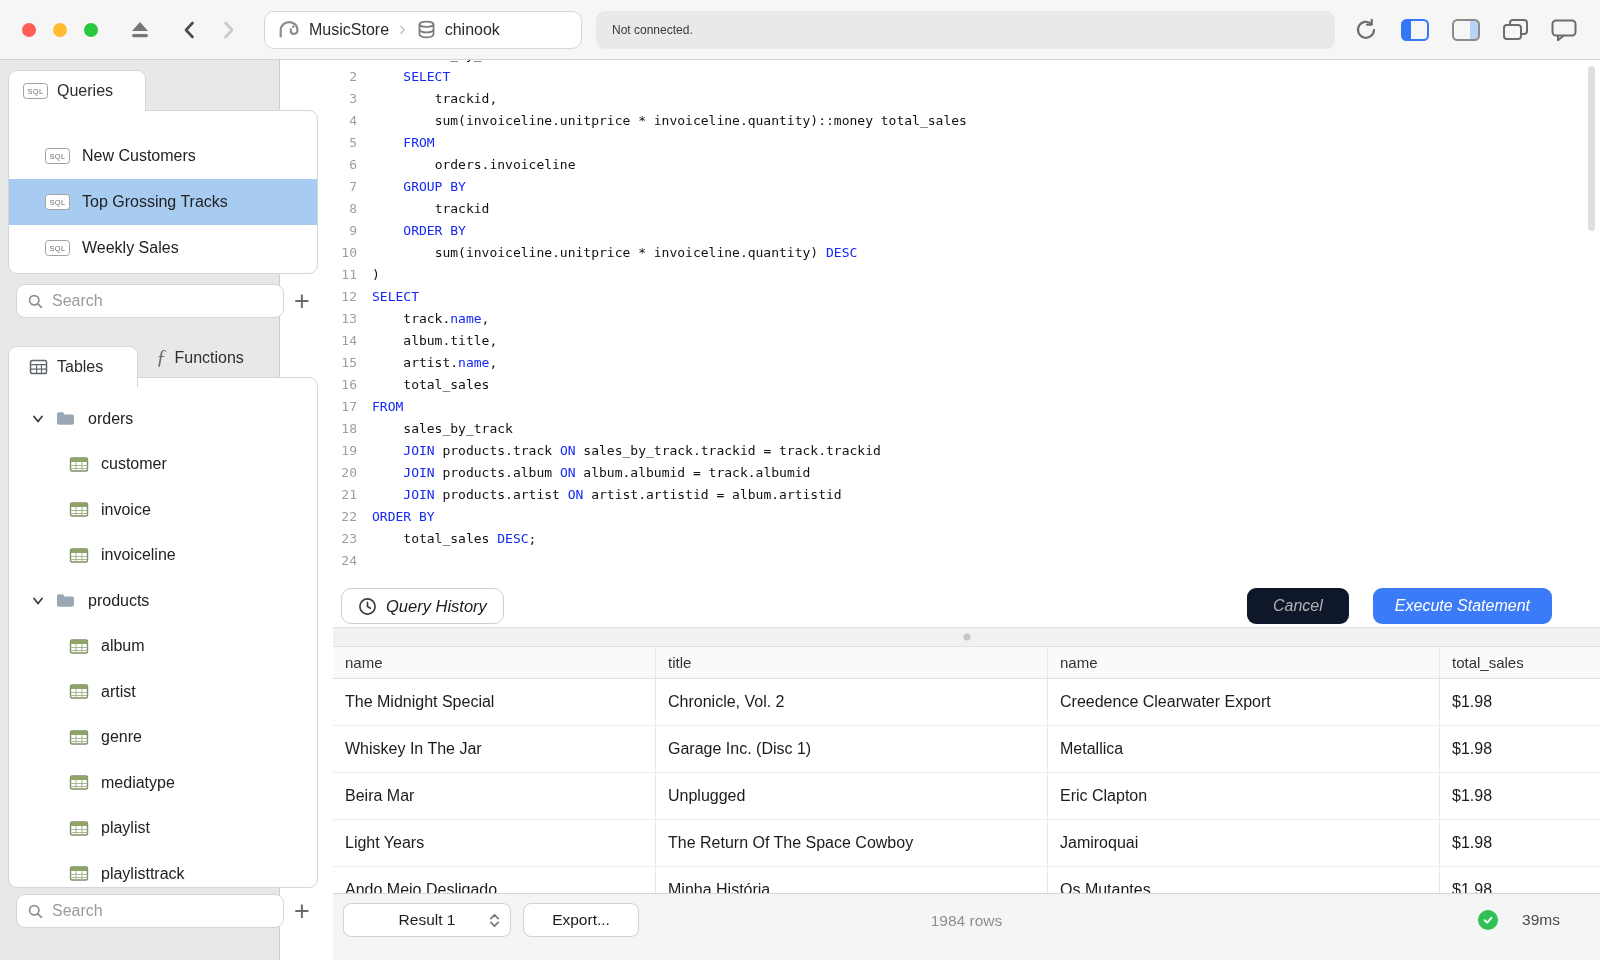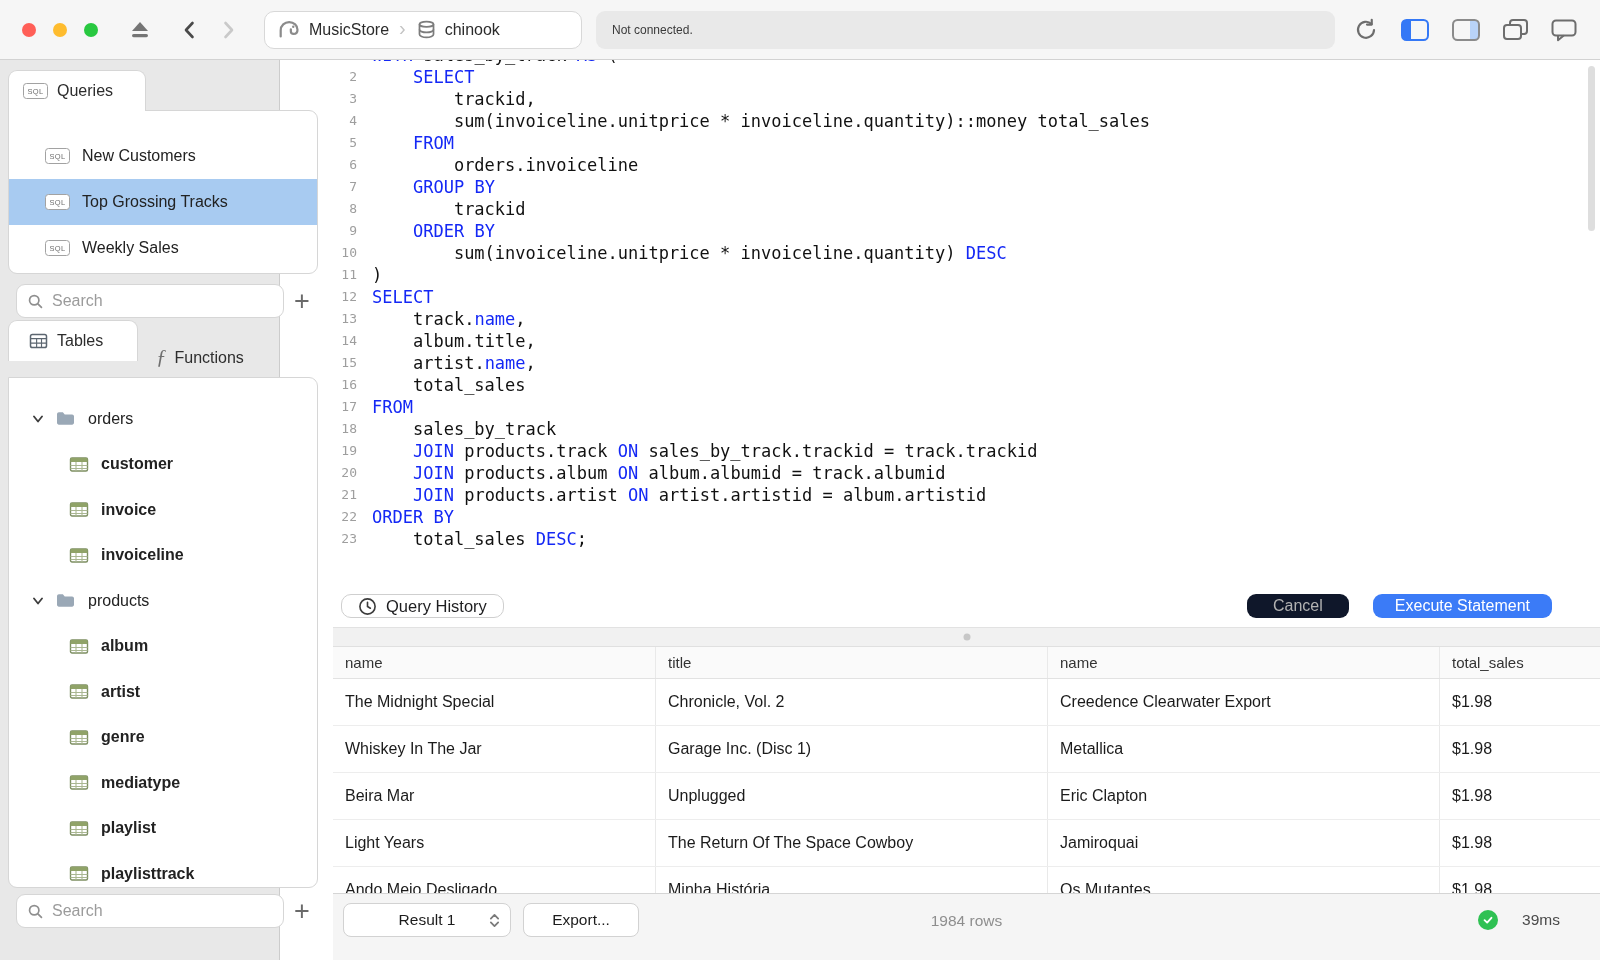--- a/index.html
+++ b/index.html
@@ -23,67 +23,67 @@
                  display:flex; align-items:center; padding:0 16px; font-size:12px; color:#3a3a3a; }
   .tb-right { display:flex; align-items:center; gap:21px; margin:0 22px 0 18px; }
 
   
   .sidebar { position:absolute; top:60px; left:0; width:280px; bottom:0; background:#e8e8e8;
              border-right:1px solid #cccccc; z-index:20; }
   .side-tab { position:absolute; left:8px; height:41px; background:#fff; border:1px solid #d6d6d6;
               border-bottom:none; border-radius:9px 9px 0 0; display:flex; align-items:center;
               padding:0 14px; gap:9px; font-size:16px; color:#2c2c2c; z-index:3; }
   .queries-tab { top:10px; width:138px; }
-  .tables-tab  { top:260px; width:130px;padding-left:20px; }
+  .tables-tab  { top:286px; width:130px;padding-left:20px; }
   .ghost-tab { position:absolute; top:277px; left:146px; height:41px; display:flex; align-items:center;
                gap:8px; font-size:16px; color:#2e2e2e; padding:0 10px; }
   .fx-glyph { font-family:"Liberation Serif",serif; font-style:italic; font-size:21px; color:#6f6f6f; }
   .side-panel { position:absolute; left:8px; width:310px; background:#fff; border:1px solid #d6d6d6;
                 border-radius:0 9px 9px 9px; overflow:hidden; z-index:2; }
   .queries-panel { top:50px; height:164px; padding-top:22px; }
   .tree-panel { top:317px; height:511px; padding-top:18px; }
   .q-row { height:46px; display:flex; align-items:center; padding-left:36px; gap:12px; }
   .q-row.sel { background:var(--selection); }
   .q-label, .t-label { font-size:16px; color:#222; }
   .sqlbadge { width:25px; height:16px; border:1px solid #a2a2a2; border-radius:3.5px; background:#fff;
               font-size:7.5px; letter-spacing:.3px; color:#6f6f6f; display:flex; align-items:center;
               justify-content:center; flex:none; }
   .t-row { height:45.5px; display:flex; align-items:center; }
   .t-row.schema { padding-left:24px; gap:0; }
   .t-row.schema .disc { width:10px; margin-right:12px; display:flex; }
   .t-row.schema .f-ic { margin-right:12px; display:flex; }
-  .t-row.tbl { padding-left:60px;font-weight:bold; }
+  .t-row.tbl { padding-left:60px; }
   .t-row.tbl .tb-ic { margin-right:12px; display:flex; }
   .searchwrap { position:absolute; left:16px; width:268px; height:34px; background:#fff;
                 border:1px solid #d6d6d6; border-radius:9px; display:flex; align-items:center;
                 padding:0 10px; gap:8px; }
   .searchwrap input { border:none; outline:none; background:transparent; flex:1; font-size:16px;
                       font-family:"Liberation Sans",sans-serif; color:#222; }
   .searchwrap input::placeholder { color:#9b9b9b; }
   .search1 { top:224px; } .search2 { top:834px; }
   .plusbtn { position:absolute; left:288px; width:28px; height:34px; display:flex; align-items:center;
              justify-content:center; font-size:27px; color:#6a6a6a; font-weight:300; }
   .plus1 { top:224px; } .plus2 { top:834px; }
 
   
   .main { position:absolute; top:60px; left:333px; right:0; bottom:0; display:flex;
           flex-direction:column; background:#fff; }
   .editor { height:525px; position:relative; overflow:hidden; }
   .code-wrap { margin-top:-16px; }
   .code-line { display:flex; height:22px; line-height:22px; }
   .line-no { width:24px; text-align:right; flex:none; font-family:"DejaVu Sans Mono",monospace;
              font-size:13px; color:#9e9e9e; }
-  .line-code { padding-left:15px; font-family:"DejaVu Sans Mono",monospace; font-size:17px;
+  .line-code { padding-left:15px; font-family:"DejaVu Sans Mono",monospace; font-size:13px;
                color:#111; white-space:pre; }
   .kw { color:var(--kw); }
   .ed-scrollbar { position:absolute; right:5px; top:6px; width:7px; height:165px; border-radius:4px;
                   background:#dedede; }
   .editor-footer { height:42px; display:flex; align-items:center; padding:0 48px 0 8px; }
-  .btn { display:flex; align-items:center; justify-content:center; border-radius:9px; height:24px;
-         font-size:16px; }
+  .btn { display:flex; align-items:center; justify-content:center; border-radius:9px; height:36px;
+         font-size:16px;font-style:italic; }
   .btn-history { background:#fff; border:1px solid #cfcfcf; padding:0 16px; gap:9px; color:#1d1d1f;
                  border-radius:10px; font-size:16.5px; }
   .btn-cancel { background:#0f172a; color:#b2b2b2; padding:0 26px; margin-right:24px; }
   .btn-exec { background:var(--accent); color:#fff; padding:0 22px; font-weight:500; }
   .spacer { flex:1; }
   .splitter { height:20px; background:#f1f1f1; border-top:1px solid #e2e2e2;
               border-bottom:1px solid #e0e0e0; position:relative; }
   .splitter-dot { position:absolute; left:50%; top:50%; transform:translate(-50%,-50%); width:7px;
                   height:7px; border-radius:50%; background:#c7c7c7; }
   .thead { height:32px; display:grid; grid-template-columns:322px 392px 392px 1fr; background:#fafafa;
@@ -467,20 +467,24 @@
           <span class="line-code"><span>    </span><span class="kw">JOIN</span><span> </span><span>products</span><span>.</span><span>artist</span><span> </span><span class="kw">ON</span><span> </span><span>artist</span><span>.</span><span>artistid</span><span> = </span><span>album</span><span>.</span><span>artistid</span></span>
         </div>
         <div class="code-line">
           <span class="line-no">22</span>
           <span class="line-code"><span class="kw">ORDER</span><span> </span><span class="kw">BY</span></span>
         </div>
         <div class="code-line">
           <span class="line-no">23</span>
           <span class="line-code"><span>    </span><span>total_sales</span><span> </span><span class="kw">DESC</span><span>;</span></span>
         </div>
+        <div class="code-line">
+          <span class="line-no">24</span>
+          <span class="line-code"></span>
+        </div>
       </div>
     <div class="ed-scrollbar"></div>
   </div>
 
   <div class="editor-footer">
     <div class="btn btn-history">
       <span style="display:flex;">
         <svg viewBox="0 0 20 20" width="19" height="19">
             <circle cx="10" cy="10" r="8" fill="none" stroke="#3c3c3c" stroke-width="1.7"></circle>
             <path d="M10 5.5 V10 L13 11.8" stroke="#3c3c3c" stroke-width="1.7" fill="none" stroke-linecap="round"></path>

